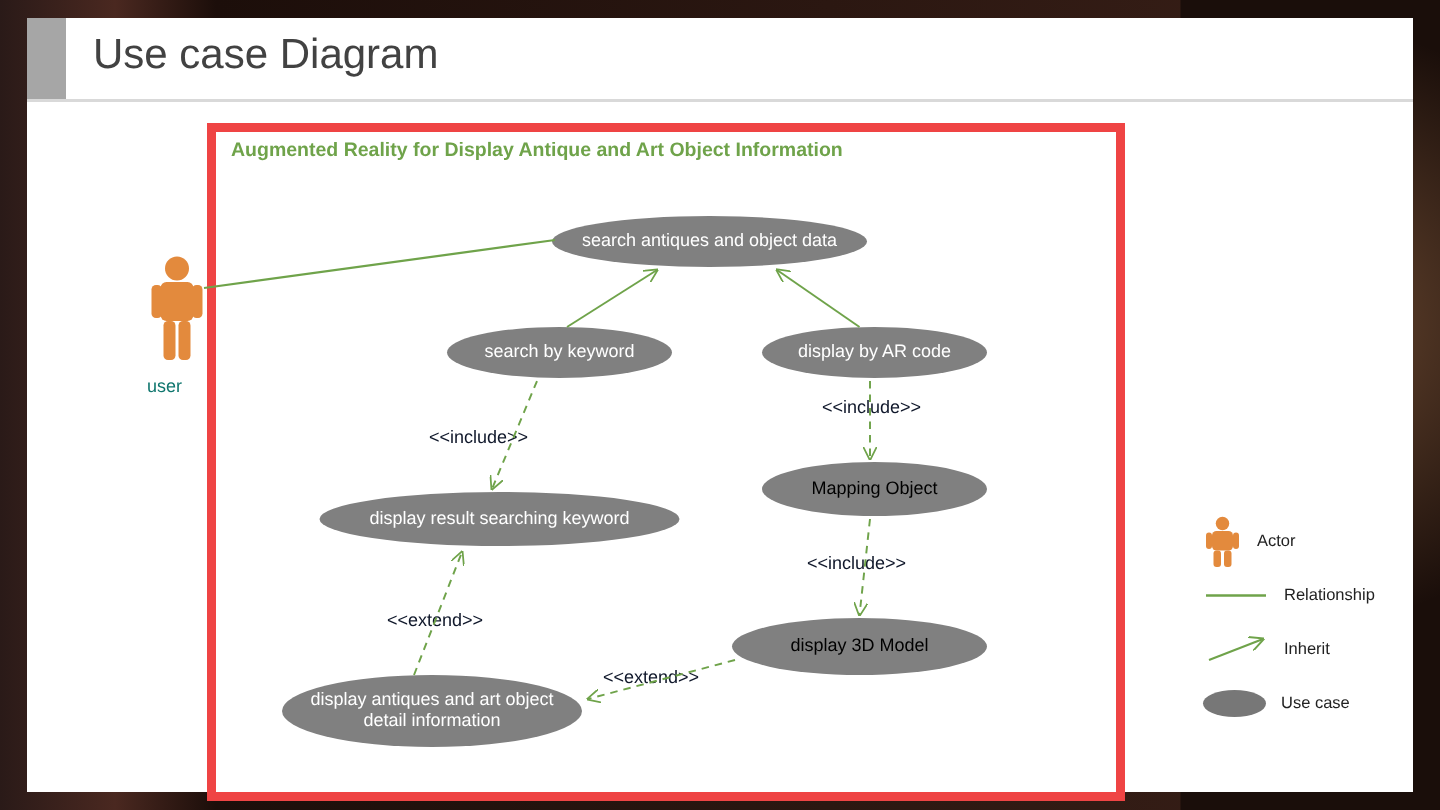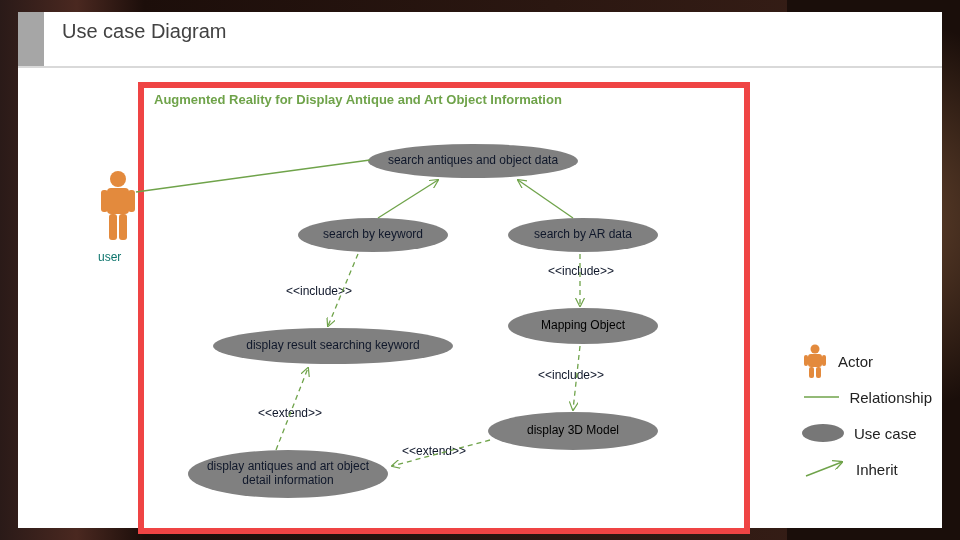--- a/index.html
+++ b/index.html
@@ -1,29 +1,29 @@
 <!DOCTYPE html>
 <html><head>
 <meta charset="utf-8">
 <style>
   html,body{margin:0;padding:0;width:960px;height:540px;font-family:"Segoe UI",Arial,sans-serif;background:#fff;overflow:hidden}
   .bg{position:absolute;inset:0;background:linear-gradient(90deg,#2a1a18 0%,#4a2820 8%,#1c0e0a 15%,#3a2018 100%);}
   .bg::before{content:"";position:absolute;left:82%;top:0;width:18%;height:100%;background:radial-gradient(circle at 50% 40%,rgba(255,180,120,.35),transparent 60%),#1a0e0a}
   .slide{position:absolute;inset:12px 18px 12px 18px;background:#fff}
   .header{position:absolute;left:0;right:0;top:0;height:54px;border-bottom:2px solid #d9d9d9;background:#fff}
   .header .accent{position:absolute;left:0;top:0;width:26px;height:54px;background:#a6a6a6}
-  .header .title{position:absolute;left:44px;top:8px;font-size:20px;color:#424242;font-weight:300}
+  .header .title{position:absolute;left:44px;top:8px;font-size:28px;color:#424242;font-weight:300}
   .canvas{position:absolute;left:0;right:0;top:56px;bottom:0}
   .box{position:absolute;left:120px;top:14px;width:600px;height:440px;border:6px solid #ef4444;background:#fff}
   .box-title{position:absolute;left:10px;top:4px;font-size:13px;font-weight:600;color:#6fa34a}
-  .ellipse{position:absolute;background:#808080;border-radius:50%;display:flex;align-items:center;justify-content:center;text-align:center;color:#0f172a;font-size:12px;line-height:1.15;padding:0 6px;box-sizing:border-box}
+  .ellipse{position:absolute;background:#808080;border-radius:50%;display:flex;align-items:center;justify-content:center;text-align:center;color:#ffffff;font-size:12px;line-height:1.15;padding:0 6px;box-sizing:border-box}
   .black-text{color:#000}
   .label{position:absolute;font-size:12px;color:#0f172a}
   .actor-label{position:absolute;font-size:12px;color:#0f766e;font-weight:500}
-  .legend{position:absolute;right:10px;top:270px;width:130px;font-size:15px;color:#222}
+  .legend{position:absolute;right:10px;top:270px;width:130px;font-size:11px;color:#222}
   .legend-row{display:flex;align-items:center;gap:10px;margin:10px 0;height:26px}
   .legend-ellipse{width:42px;height:18px;background:#777;border-radius:50%}
   svg.lines{position:absolute;inset:0;pointer-events:none}
   .actor-svg{position:absolute}
 </style>
 </head>
 <body>
 
 <div class="bg"></div>
 <div class="slide">
@@ -46,21 +46,21 @@
       </g>
     </svg>
     <div class="actor-label" style="left:80px;top:182px">user</div>
 
     <div class="box">
       <div class="box-title">Augmented Reality for Display Antique and Art Object Information</div>
     </div>
 
     <div class="ellipse" style="left:350px;top:76px;width:210px;height:34px">search antiques and object data</div>
     <div class="ellipse" style="left:280px;top:150px;width:150px;height:34px">search by keyword</div>
-    <div class="ellipse" style="left:490px;top:150px;width:150px;height:34px">search by AR data</div>
+    <div class="ellipse" style="left:490px;top:150px;width:150px;height:34px">display by AR code</div>
     <div class="ellipse" style="left:195px;top:260px;width:240px;height:36px">display result searching keyword</div>
     <div class="ellipse black-text" style="left:490px;top:240px;width:150px;height:36px">Mapping Object</div>
     <div class="ellipse" style="left:170px;top:382px;width:200px;height:48px">display antiques and art object detail information</div>
     <div class="ellipse black-text" style="left:470px;top:344px;width:170px;height:38px">display 3D Model</div>
 
     <div class="label" style="left:268px;top:216px">&lt;&lt;include&gt;&gt;</div>
     <div class="label" style="left:530px;top:196px">&lt;&lt;include&gt;&gt;</div>
     <div class="label" style="left:520px;top:300px">&lt;&lt;include&gt;&gt;</div>
     <div class="label" style="left:240px;top:338px">&lt;&lt;extend&gt;&gt;</div>
     <div class="label" style="left:384px;top:376px">&lt;&lt;extend&gt;&gt;</div>
@@ -103,30 +103,30 @@
           </svg>
         <span>Actor</span>
       </div>
       <div class="legend-row">
         <svg width="44" height="10">
             <line x1="2" y1="5" x2="42" y2="5" stroke="#6fa34a" stroke-width="1.6"></line>
           </svg>
         <span>Relationship</span>
       </div>
       <div class="legend-row">
-        <div class="legend-ellipse"></div>
-        <span>Use case</span>
-      </div>
-      <div class="legend-row">
         <svg width="44" height="22">
             <defs>
               <marker id="lm" viewBox="0 0 10 10" refX="9" refY="5" markerWidth="7" markerHeight="7" orient="auto-start-reverse">
                 <path d="M0 0 L10 5 L0 10" fill="none" stroke="#6fa34a" stroke-width="1.3"></path>
               </marker>
             </defs>
             <line x1="4" y1="18" x2="40" y2="4" stroke="#6fa34a" stroke-width="1.4" marker-end="url(#lm)"></line>
           </svg>
         <span>Inherit</span>
       </div>
+      <div class="legend-row">
+        <div class="legend-ellipse"></div>
+        <span>Use case</span>
+      </div>
     </div>
 
   </div>
 </div>
 
 </body></html>

